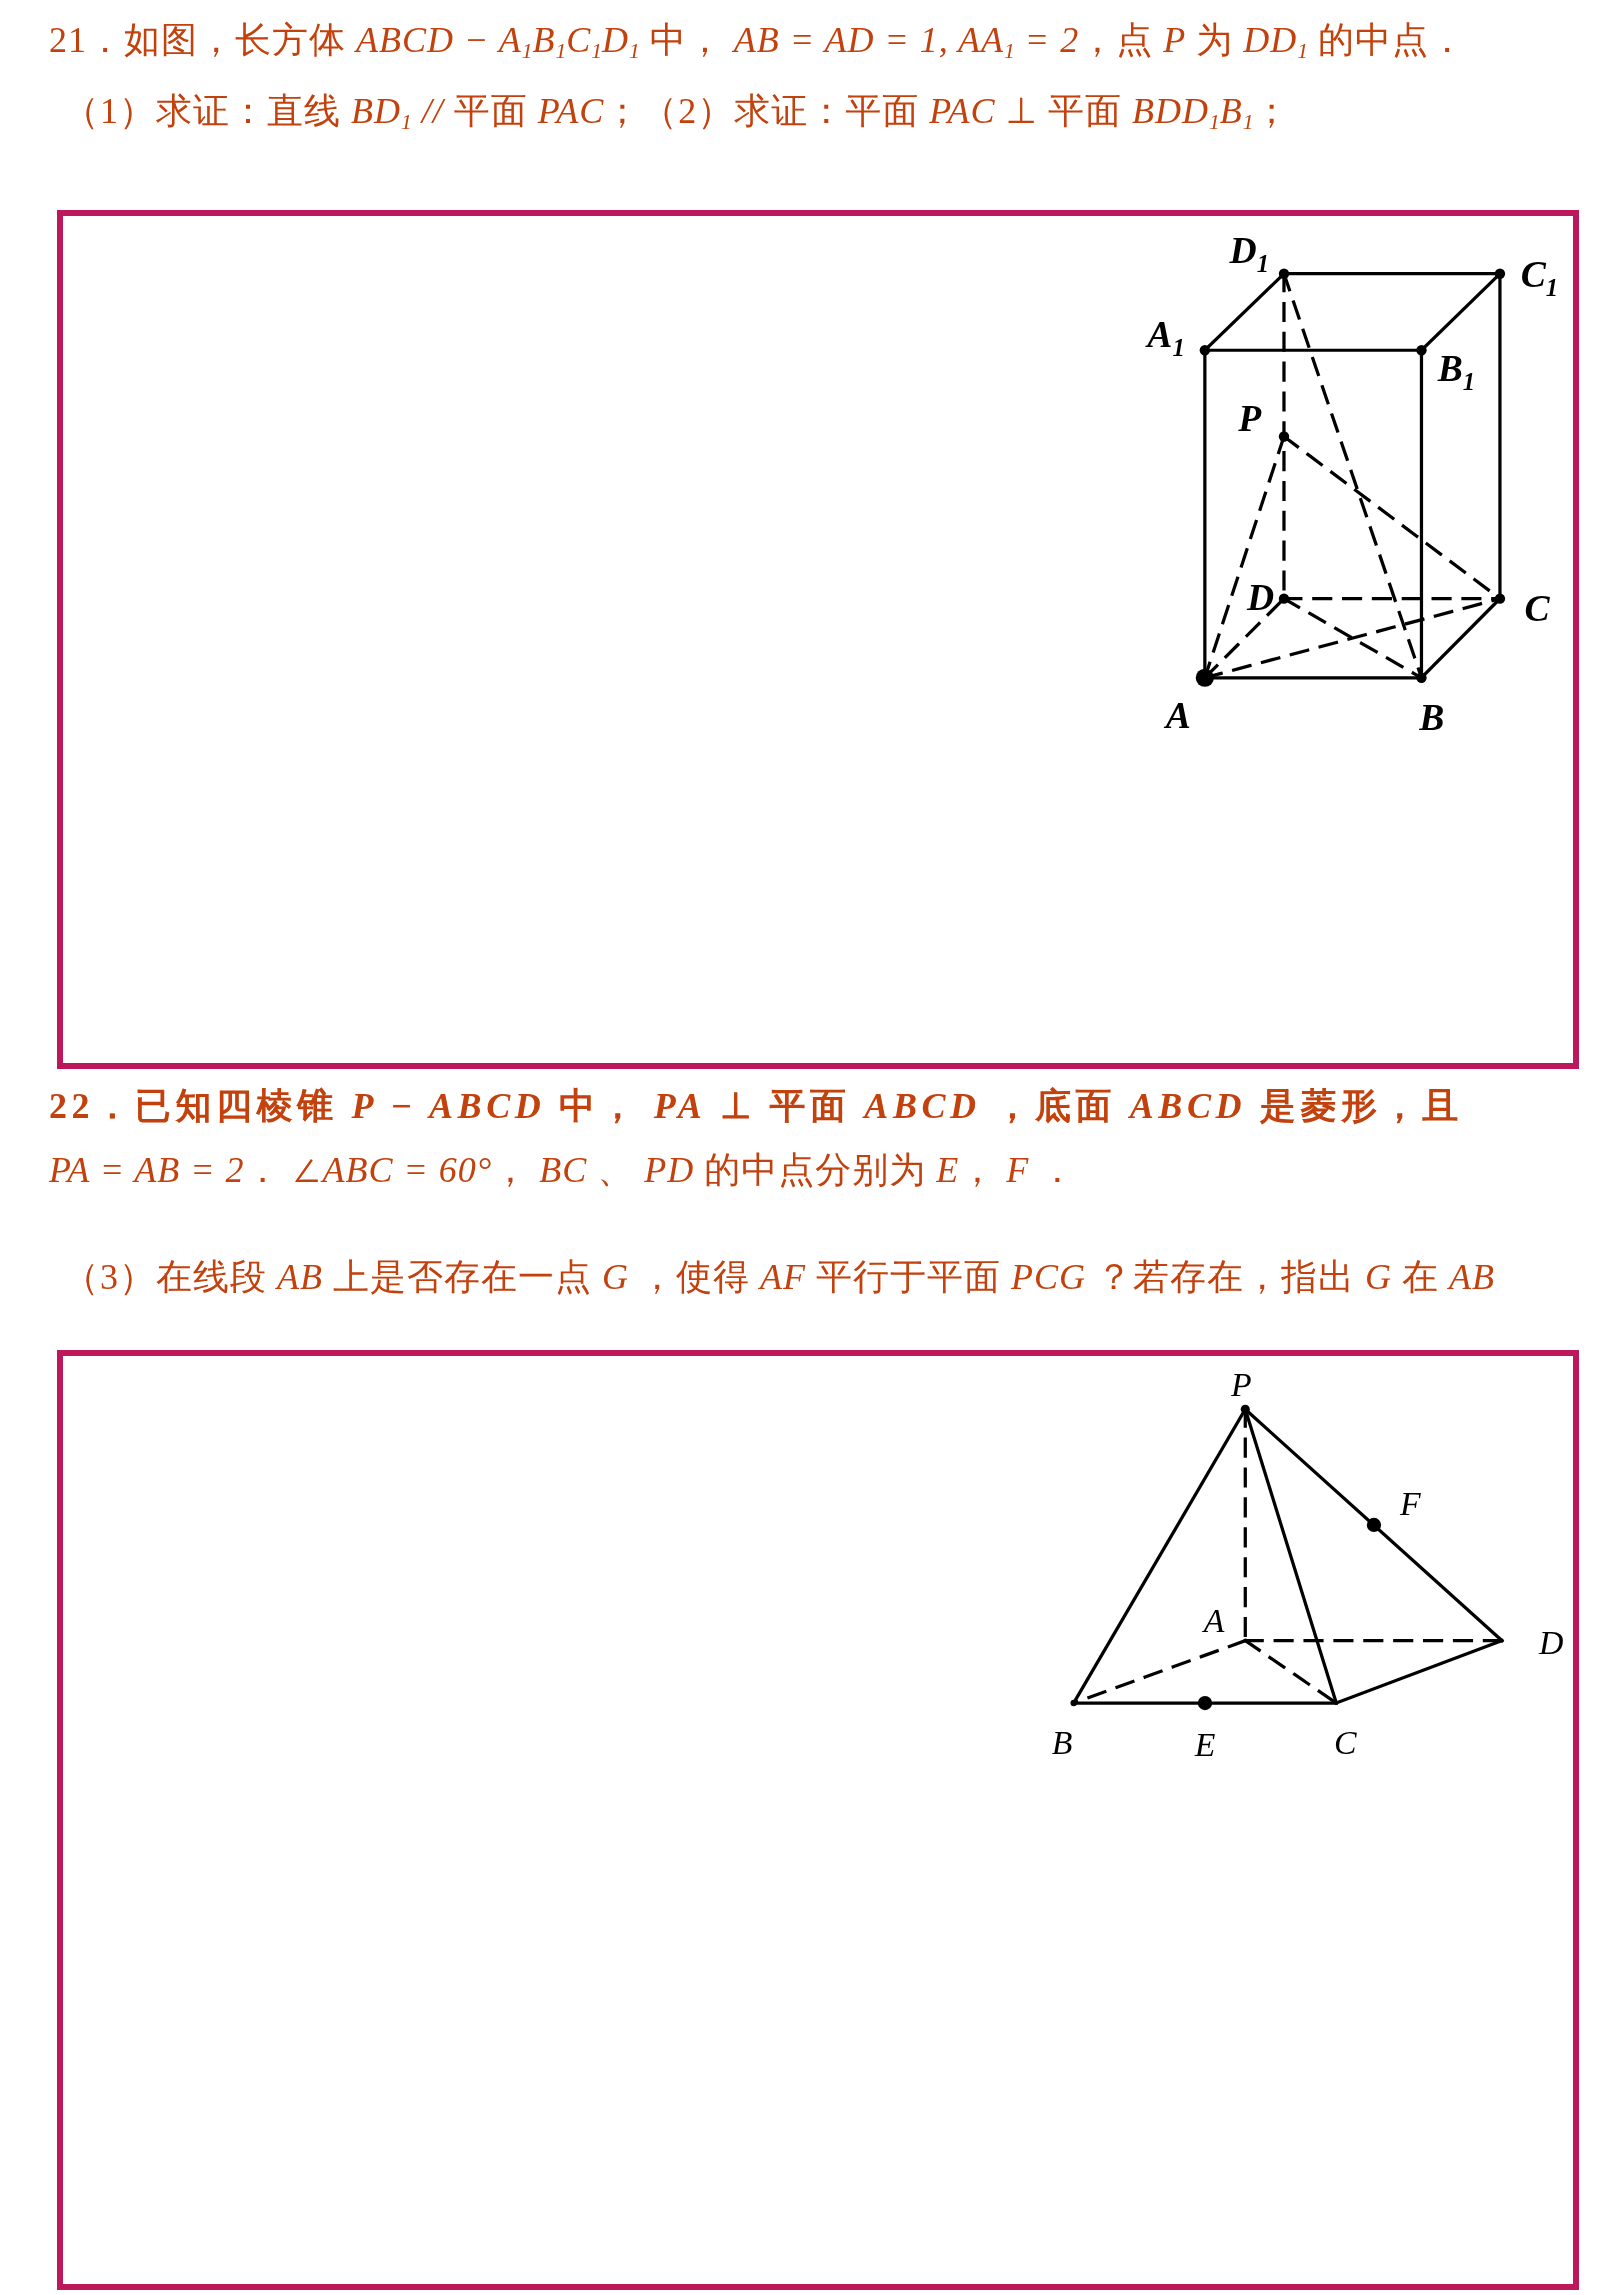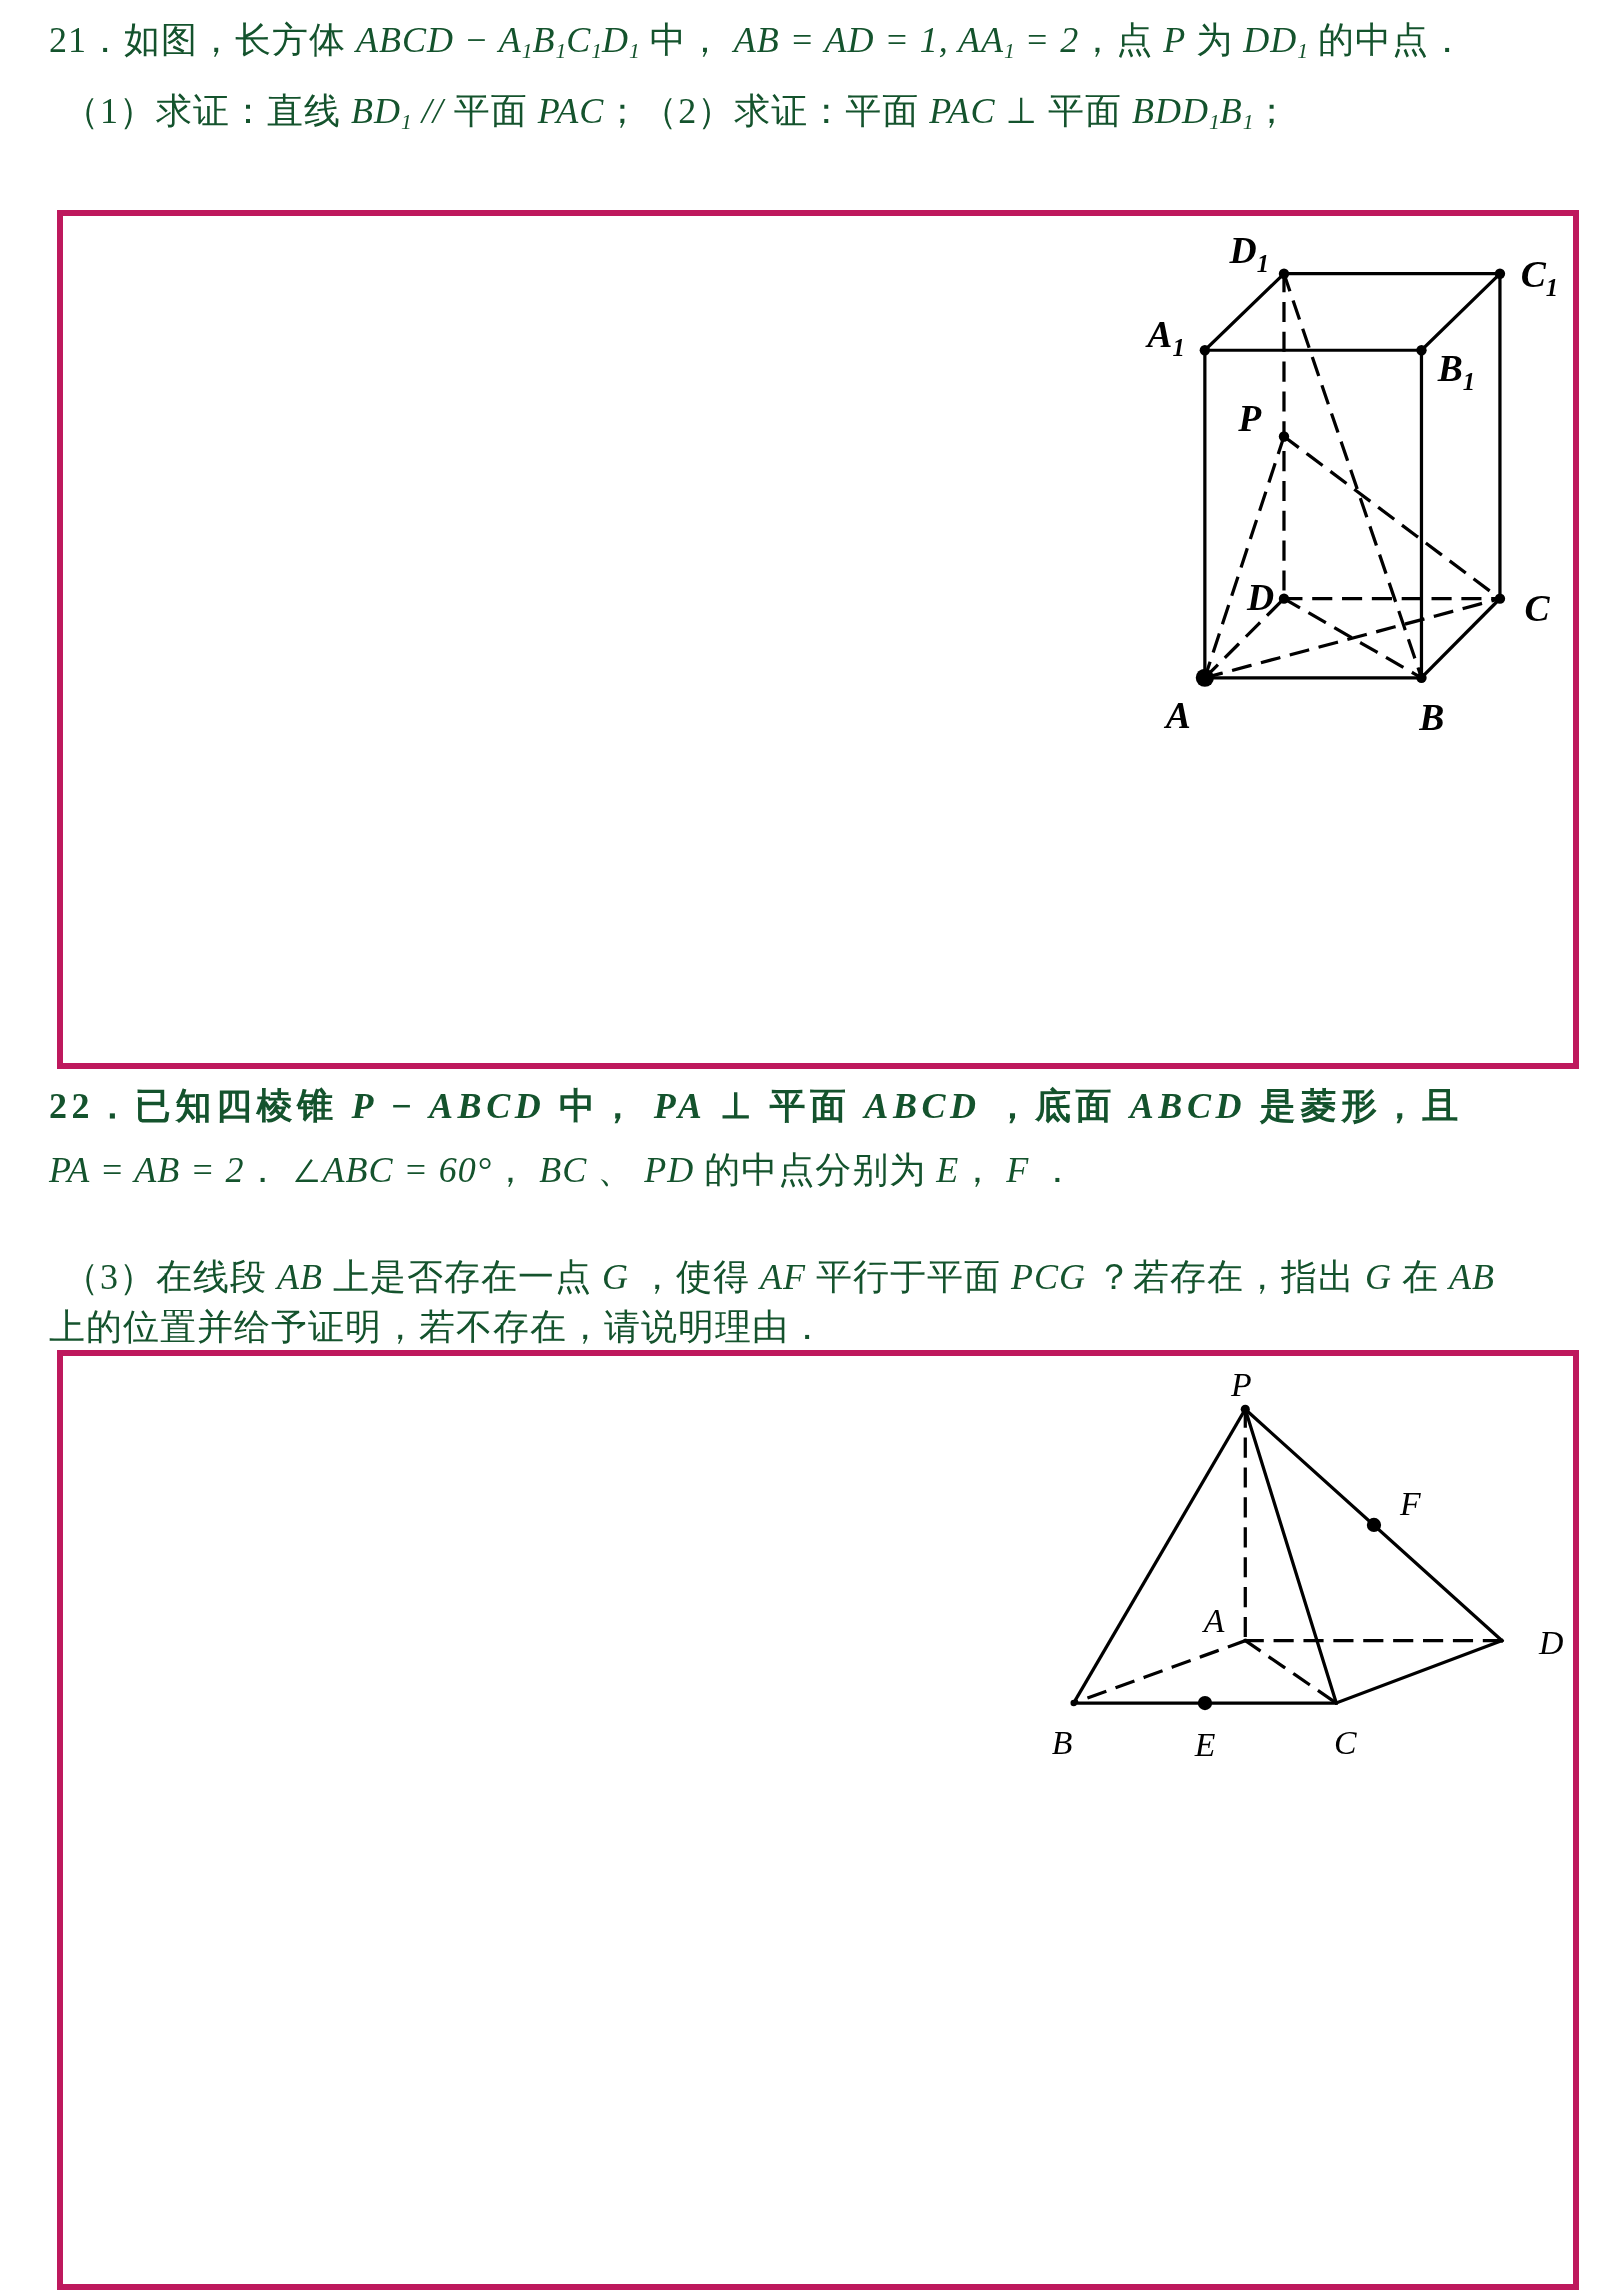--- a/index.html
+++ b/index.html
@@ -1,17 +1,17 @@
 <!DOCTYPE html>
 <html style="font-size:10.5px"><head>
 <meta charset="utf-8">
 <style>
   html,body{margin:0;padding:0;background:#ffffff;}
   .page{position:relative;width:1618px;height:2295px;background:#ffffff;overflow:hidden;color:#000;}
-  .textline{position:absolute;white-space:nowrap;font-size:36px;line-height:1.3;letter-spacing:1px;color:#14532d;}
+  .textline{position:absolute;white-space:nowrap;font-size:36px;line-height:1.3;letter-spacing:1px;color:#c2410c;}
   .textline.wide{letter-spacing:4.6px;font-weight:bold;}
   .seg-cn{font-family:"Liberation Serif",serif;}
   .seg-m{font-family:"Liberation Serif",serif;font-style:italic;}
   .seg-sub{font-family:"Liberation Serif",serif;font-style:italic;font-size:0.6em;vertical-align:-0.28em;letter-spacing:0;}
   .figbox{position:absolute;background:#ffffff;border:6px solid #be185d;box-sizing:border-box;}
   .figbox.b2{border-width:6.6px;}
   .figbox svg{position:absolute;left:0;top:0;width:100%;height:100%;}
   .edge{stroke:#000;stroke-width:5;fill:none;stroke-linecap:square;}
   .dashed{stroke-dasharray:26 20;}
   .dot{fill:#000;stroke:none;}
@@ -61,21 +61,20 @@
         <text x="1860" y="608" text-anchor="end" class="flabel" font-size="58" font-weight="bold"><tspan>D</tspan></text>
         <text x="2246" y="624" text-anchor="start" class="flabel" font-size="58" font-weight="bold"><tspan>C</tspan></text>
         <text x="1712" y="790" text-anchor="middle" class="flabel" font-size="58" font-weight="bold"><tspan>A</tspan></text>
         <text x="2103" y="792" text-anchor="middle" class="flabel" font-size="58" font-weight="bold"><tspan>B</tspan></text>
       </svg>
   </div>
 
   <div class="textline wide" style="left:49px;top:1083px"><span class="seg-cn">22．已知四棱锥 </span><span class="seg-m">P − ABCD</span><span class="seg-cn"> 中， </span><span class="seg-m">PA</span><span class="seg-cn"> ⊥ 平面 </span><span class="seg-m">ABCD</span><span class="seg-cn"> ，底面 </span><span class="seg-m">ABCD</span><span class="seg-cn"> 是菱形，且</span></div>
   <div class="textline" style="left:49px;top:1147px"><span class="seg-m">PA = AB = 2</span><span class="seg-cn">．  ∠</span><span class="seg-m">ABC = 60°</span><span class="seg-cn">， </span><span class="seg-m">BC</span><span class="seg-cn"> 、 </span><span class="seg-m">PD</span><span class="seg-cn"> 的中点分别为 </span><span class="seg-m">E</span><span class="seg-cn">， </span><span class="seg-m">F</span><span class="seg-cn"> ．</span></div>
   <div class="textline" style="left:63px;top:1254px"><span class="seg-cn">（3）在线段 </span><span class="seg-m">AB</span><span class="seg-cn"> 上是否存在一点 </span><span class="seg-m">G</span><span class="seg-cn"> ，使得 </span><span class="seg-m">AF</span><span class="seg-cn"> 平行于平面 </span><span class="seg-m">PCG</span><span class="seg-cn"> ？若存在，指出 </span><span class="seg-m">G</span><span class="seg-cn"> 在 </span><span class="seg-m">AB</span></div>
-  <div class="textline" style="left:49px;top:1304px"><span class="seg-cn">上的位置并给予证明，若不存在，请说明理由．</span></div>
 
   <div class="figbox b2" style="left:57px;top:1350px;width:1522px;height:940px">
     <svg xmlns="http://www.w3.org/2000/svg" viewBox="0 0 2313 1428">
         <line x1="1814" y1="82" x2="1814" y2="438" class="edge dashed"></line>
         <line x1="1814" y1="438" x2="1550" y2="534" class="edge dashed"></line>
         <line x1="1814" y1="438" x2="1954" y2="534" class="edge dashed"></line>
         <line x1="1814" y1="438" x2="2209" y2="438" class="edge dashed"></line>
         <line x1="1814" y1="82" x2="1550" y2="534" class="edge"></line>
         <line x1="1814" y1="82" x2="1954" y2="534" class="edge"></line>
         <line x1="1814" y1="82" x2="2209" y2="438" class="edge"></line>

